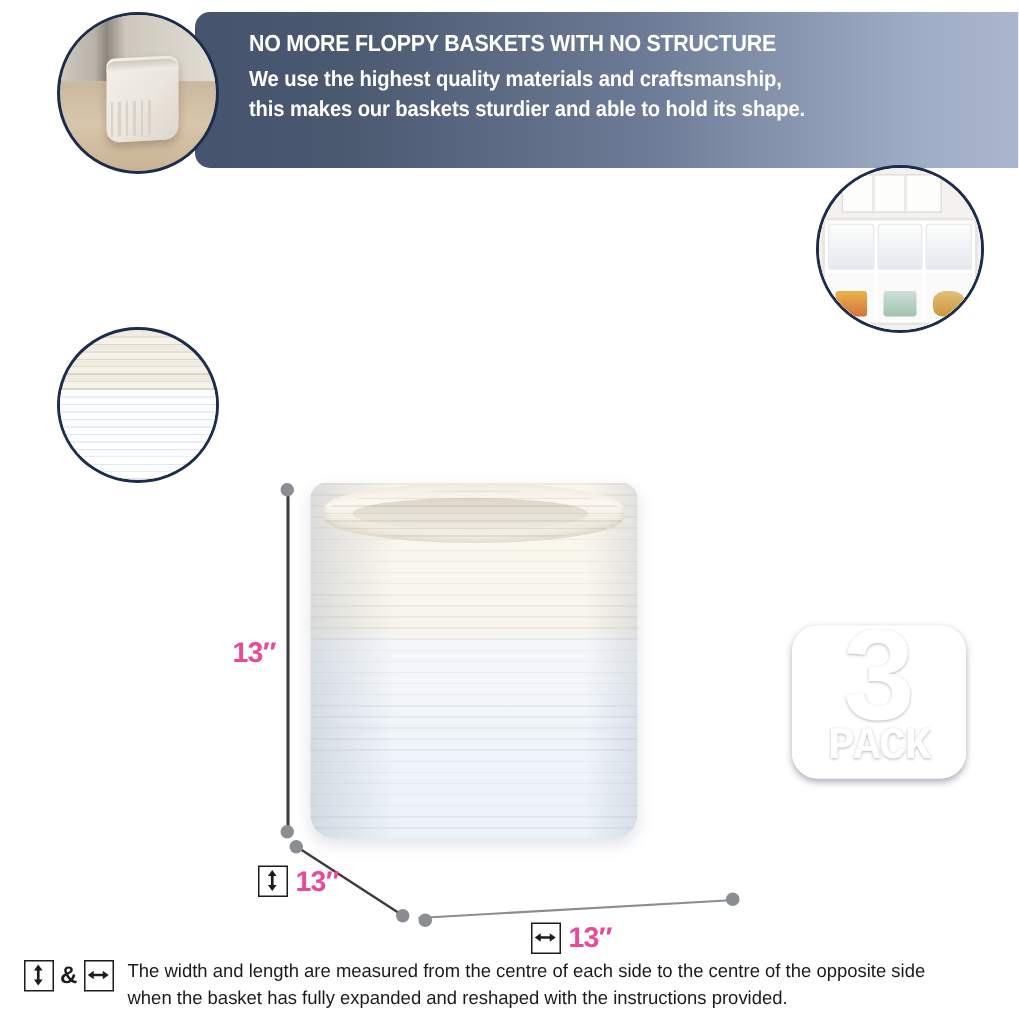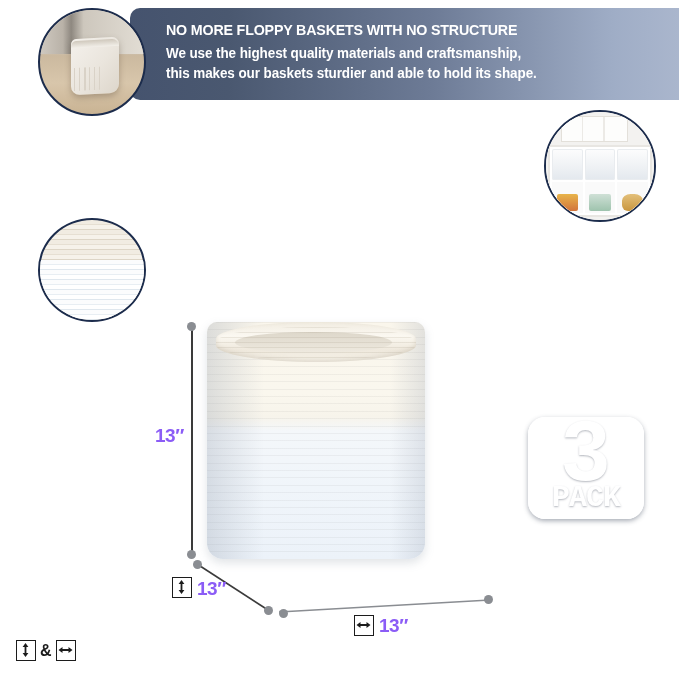--- a/index.html
+++ b/index.html
@@ -19,21 +19,21 @@
   }
   .banner .b-body{
     font-weight:bold;font-size:14.5px;line-height:1.38;
     transform:scaleX(.93);transform-origin:left center;
     letter-spacing:-0.1px;
   }
   .banner .b-body div{white-space:nowrap;}
 
   
   #banner1{
-    left:130px;top:8px;width:549px;height:92px;
+    left:130px;top:8px;width:549px;height:104px;
     border-radius:10px 0 0 10px;
     background:linear-gradient(to right,#45536e 0%,#4a5870 18%,#6d7b96 55%,#9fadc6 88%,#aab6cd 100%);
     padding:13px 0 0 36px;
   }
   
   #banner2{
     left:0;top:120px;width:550px;height:85px;
     border-radius:0 10px 10px 0;
     background:linear-gradient(to right,#93a1bb 0%,#8b99b5 20%,#6f7d99 60%,#4b5974 92%,#45536e 100%);
     padding:11px 30px 0 0;text-align:right;
@@ -154,21 +154,21 @@
   }
   .basket .topface{
     position:absolute;left:4%;top:2%;width:92%;height:14%;
     border-radius:50%/45%;
     background:repeating-linear-gradient(to bottom,rgba(160,150,130,.18) 0 1px,transparent 1px 5px);
   }
 
   .dimline{position:absolute;background:#3b3b3b;}
   .dot{position:absolute;width:9px;height:9px;border-radius:50%;background:#8a8d92;}
   .dimtext{
-    position:absolute;font-weight:bold;font-size:19px;color:#8b5cf6;
+    position:absolute;font-weight:bold;font-size:19px;color:#ec4899;
     font-family:"Liberation Sans",sans-serif;letter-spacing:-0.5px;white-space:nowrap;
   }
   .arrowbox{
     position:absolute;border:1.6px solid #1c1c1c;box-sizing:border-box;
     width:20px;height:21px;background:#fff;
   }
   .arrowbox svg{display:block;}
 
   
   #badge{
@@ -312,15 +312,19 @@
           <path d="M8.5 2 L5.6 6 H7.6 V12 H5.6 L8.5 16 L11.4 12 H9.4 V6 H11.4 Z" fill="#1c1c1c"></path>
         </svg>
       </div>
       <span class="amp">&amp;</span>
       <div class="arrowbox" style="position:relative;left:0;top:0;">
         <svg width="17" height="18" viewBox="0 0 17 18">
           <path d="M1.5 9 L5.5 6.1 V8.1 H11.5 V6.1 L15.5 9 L11.5 11.9 V9.9 H5.5 V11.9 Z" fill="#1c1c1c"></path>
         </svg>
       </div>
     </div>
+    <div class="ftext">
+      <div>The width and length are measured from the centre of each side to the centre of the opposite side</div>
+      <div>when the basket has fully expanded and reshaped with the instructions provided.</div>
+    </div>
   </div>
 
 </div>
 
 </body></html>

